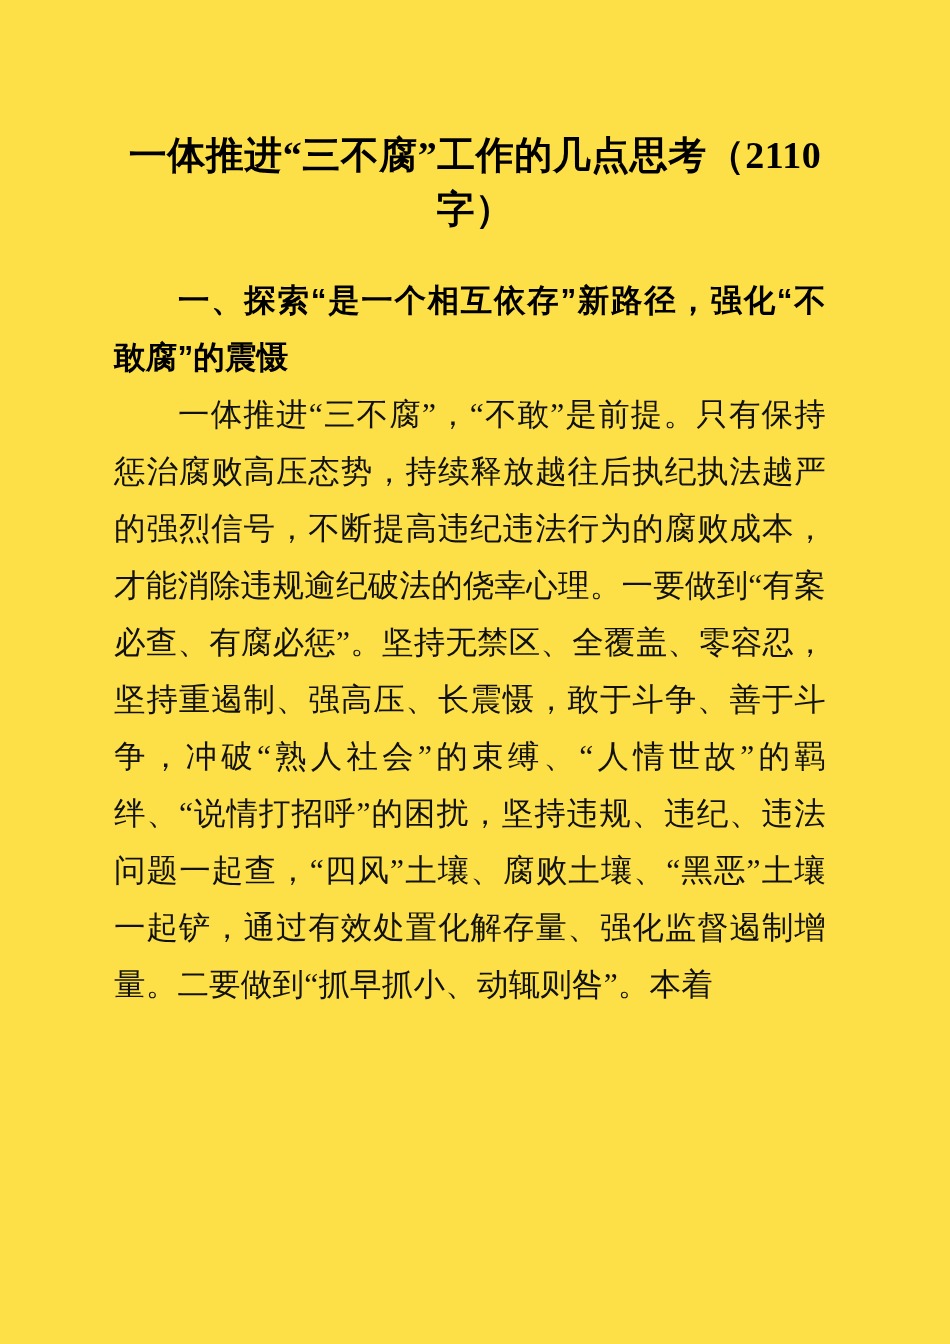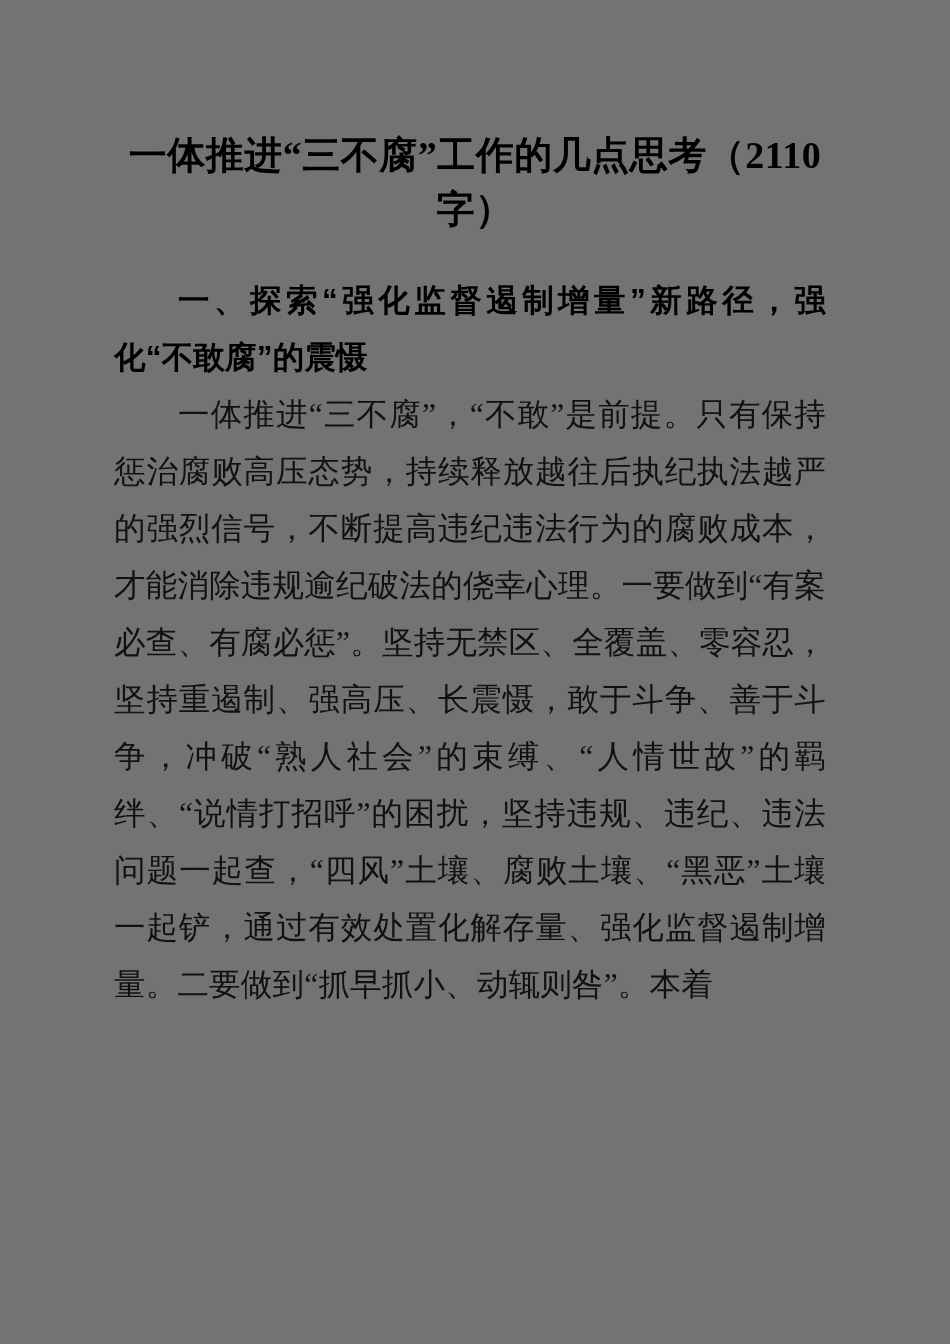--- a/index.html
+++ b/index.html
@@ -12,21 +12,21 @@
     height: 1344px;
     overflow: hidden;
     font-family: "Liberation Serif", "DejaVu Serif", serif;
     color: #000000;
   }
 
   .page {
     position: relative;
     width: 950px;
     height: 1344px;
-    background: #737373;
+    background: #fde047;
     box-sizing: border-box;
   }
 
   .doc-title {
     position: absolute;
     left: 114px;
     top: 128px;
     width: 722px;
     text-align: center;
     font-family: "Liberation Serif", "DejaVu Serif", serif;
@@ -76,19 +76,19 @@
 </head>
 <body>
 
 <div class="page">
 
   <div class="doc-title">一体推进“三不腐”工作的几点思考（2110字）</div>
 
   <div class="body-block">
 
 
-    <p class="section-heading">一、探索“强化监督遏制增量”新路径，强化“不敢腐”的震慑</p>
+    <p class="section-heading">一、探索“是一个相互依存”新路径，强化“不敢腐”的震慑</p>
 
     <p class="para">一体推进“三不腐”，“不敢”是前提。只有保持惩治腐败高压态势，持续释放越往后执纪执法越严的强烈信号，不断提高违纪违法行为的腐败成本，才能消除违规逾纪破法的侥幸心理。一要做到“有案必查、有腐必惩”。坚持无禁区、全覆盖、零容忍，坚持重遏制、强高压、长震慑，敢于斗争、善于斗争，冲破“熟人社会”的束缚、“人情世故”的羁绊、“说情打招呼”的困扰，坚持违规、违纪、违法问题一起查，“四风”土壤、腐败土壤、“黑恶”土壤一起铲，通过有效处置化解存量、强化监督遏制增量。二要做到“抓早抓小、动辄则咎”。本着</p>
 
   </div>
 
 </div>
 
 </body></html>

